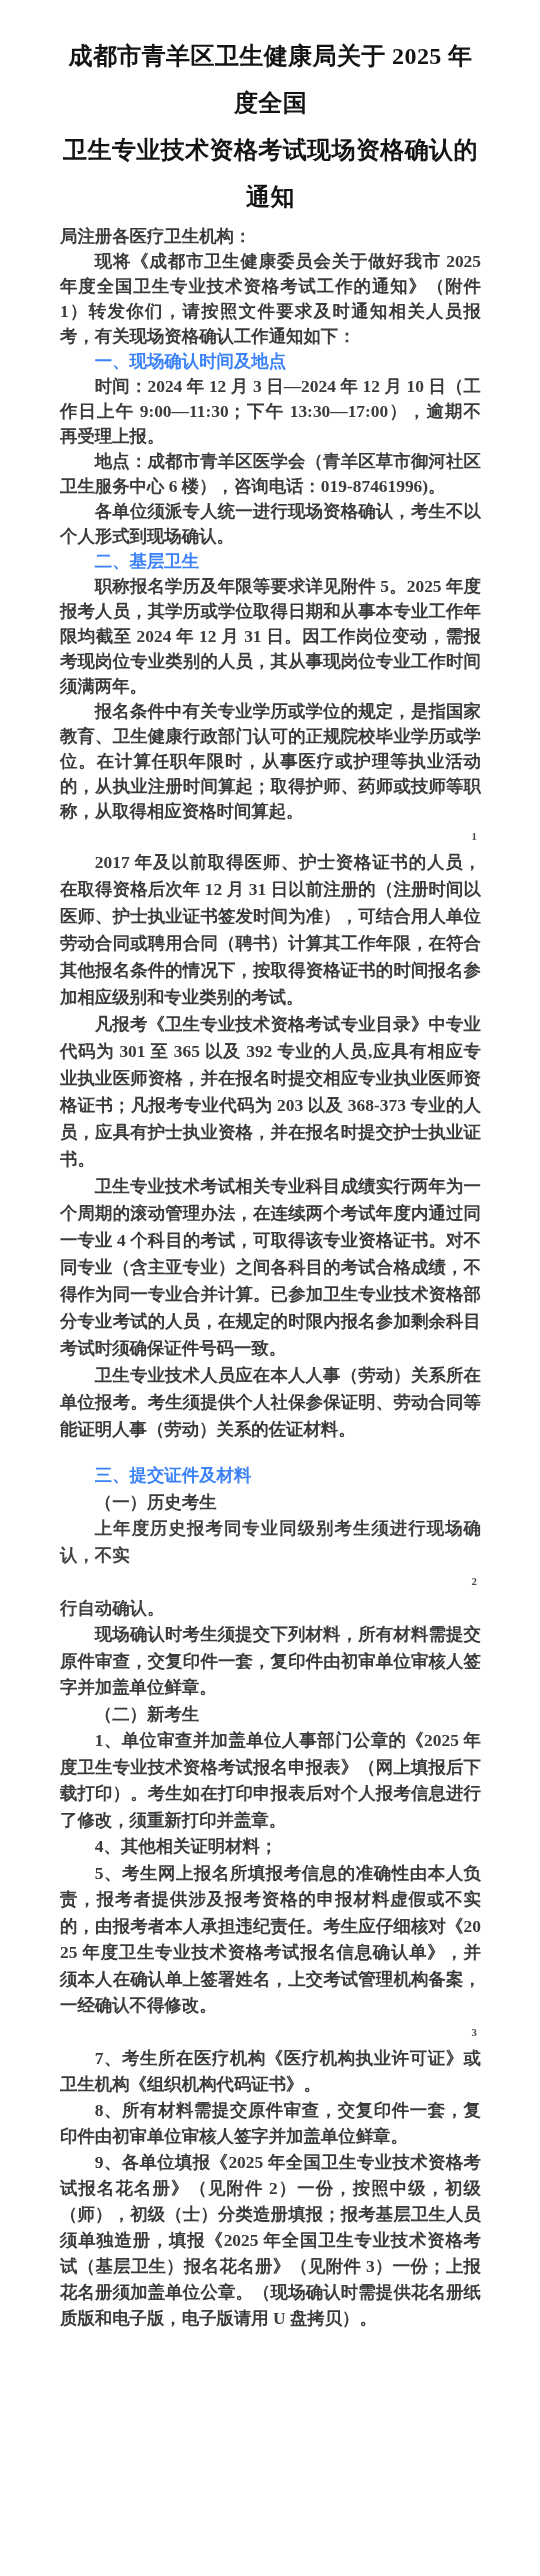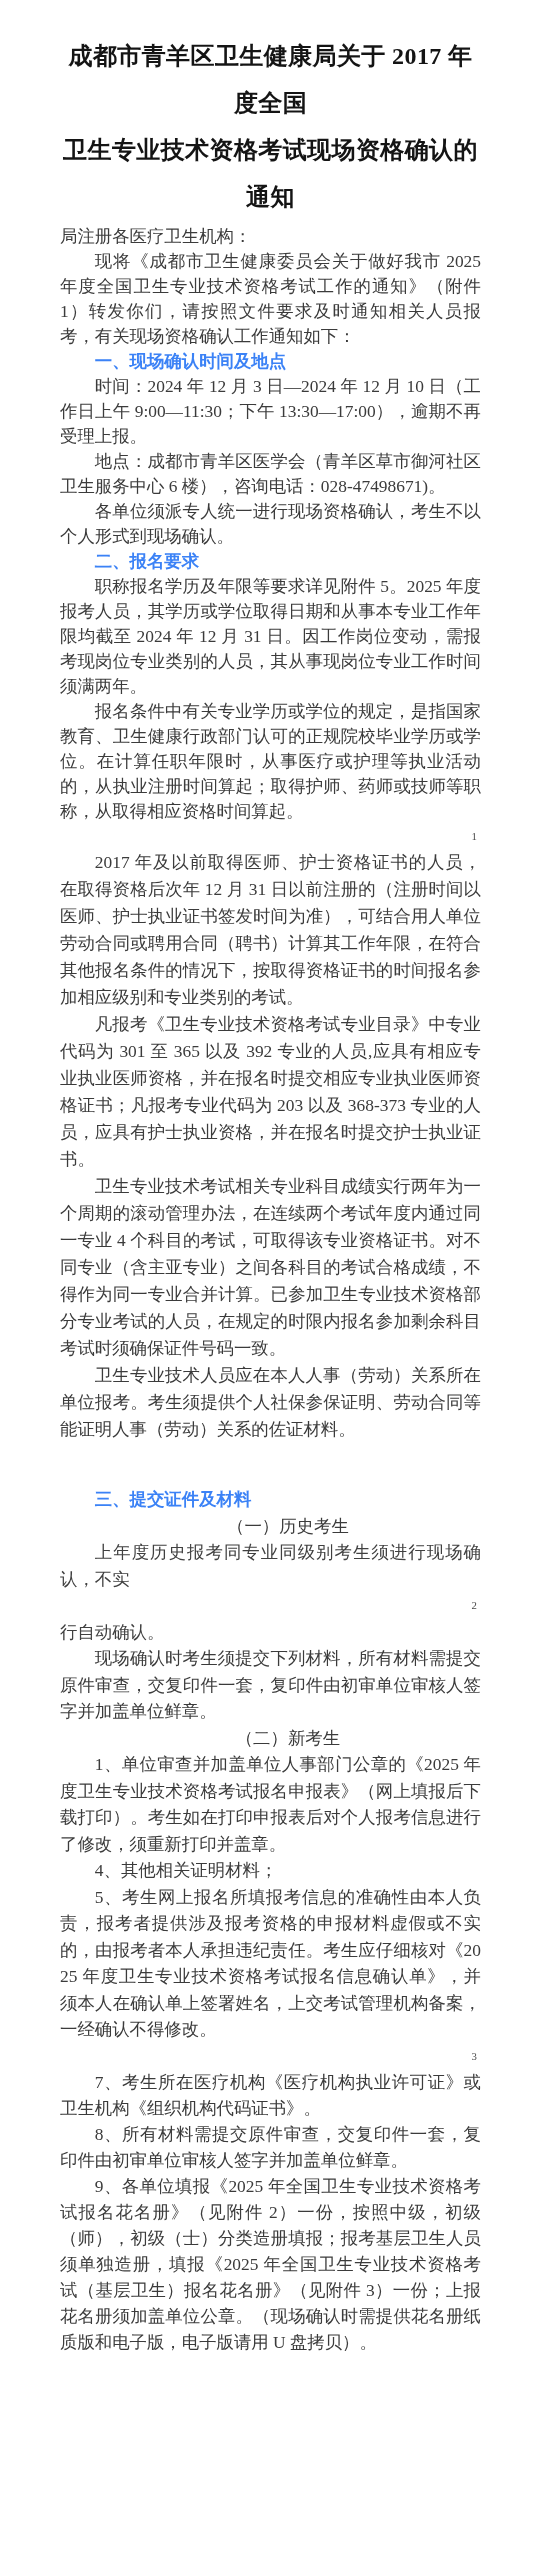--- a/index.html
+++ b/index.html
@@ -8,56 +8,56 @@
     font-family:"Liberation Serif","DejaVu Serif",serif;
   }
   .page{
     box-sizing:border-box;width:541px;height:2576px;
     padding:33px 60px 0 60px;color:#3b3b3b;font-size:17.4px;
   }
   .title{
     font-weight:700;color:#141414;font-size:24px;line-height:47px;
     text-align:center;letter-spacing:0.4px;margin-bottom:3.3px;
   }
-  .blk{word-break:break-all;}
+  .blk{word-break:break-all;font-weight:bold;}
   .para{text-align:justify;text-indent:2em;}
   .salu{text-indent:0;}
   .noindent{text-indent:0;}
   .pg1{line-height:25px;}
   .pg2{line-height:27px;}
   .pg3{line-height:26.5px;}
   .pg4{line-height:26px;}
   .heading{
     font-family:"Liberation Sans","DejaVu Sans",sans-serif;
     font-weight:700;color:#3b82f6;text-indent:2em;text-align:left;
   }
-  .gap-top{margin-top:43px;}
-  .sub{text-indent:2em;text-align:center;}
+  .gap-top{margin-top:19px;}
+  .sub{text-indent:2em;text-align:left;}
   .red{color:#404040;}
   .pagenum{
     text-align:right;padding-right:4.1px;font-size:10.8px;color:#4a4a4a;
     text-indent:0;
   }
 </style>
 </head>
 <body>
 
 <div class="page">
   <div class="title">
-    <div>成都市青羊区卫生健康局关于 2017 年度全国</div>
+    <div>成都市青羊区卫生健康局关于 2025 年度全国</div>
     <div>卫生专业技术资格考试现场资格确认的通知</div>
   </div>
   <div id="doc-body">
       <div class="blk salu pg1">局注册各医疗卫生机构：</div>
       <div class="blk para pg1">现将《成都市卫生健康委员会关于做好我市 2025 年度全国卫生专业技术资格考试工作的通知》（附件 1）转发你们，请按照文件要求及时通知相关人员报考，有关现场资格确认工作通知如下：</div>
       <div class="blk heading pg1">一、现场确认时间及地点</div>
       <div class="blk para pg1">时间：2024 年 12 月 3 日—2024 年 12 月 10 日（工作日上午 9:00—11:30；下午 13:30—17:00），逾期不再受理上报。</div>
-      <div class="blk para pg1">地点：成都市青羊区医学会（青羊区草市御河社区卫生服务中心 6 楼），咨询电话：028-47498671)。</div>
+      <div class="blk para pg1">地点：成都市青羊区医学会（青羊区草市御河社区卫生服务中心 6 楼），咨询电话：019-87461996)。</div>
       <div class="blk para pg1">各单位须派专人统一进行现场资格确认，考生不以个人形式到现场确认。</div>
-      <div class="blk heading pg1">二、报名要求</div>
+      <div class="blk heading pg1">二、基层卫生</div>
       <div class="blk para pg1">职称报名学历及年限等要求详见附件 5。2025 年度报考人员，其学历或学位取得日期和从事本专业工作年限均截至 2024 年 12 月 31 日。因工作岗位变动，需报考现岗位专业类别的人员，其从事现岗位专业工作时间须满两年。</div>
       <div class="blk para pg1">报名条件中有关专业学历或学位的规定，是指国家教育、卫生健康行政部门认可的正规院校毕业学历或学位。在计算任职年限时，从事医疗或护理等执业活动的，从执业注册时间算起；取得护师、药师或技师等职称，从取得相应资格时间算起。</div>
       <div class="blk pagenum pg1">1</div>
       <div class="blk para pg2">2017 年及以前取得医师、护士资格证书的人员，在取得资格后次年 12 月 31 日以前注册的（注册时间以医师、护士执业证书签发时间为准），可结合用人单位劳动合同或聘用合同（聘书）计算其工作年限，在符合其他报名条件的情况下，按取得资格证书的时间报名参加相应级别和专业类别的考试。</div>
       <div class="blk para pg2">凡报考《卫生专业技术资格考试专业目录》中专业代码为 301 至 365 以及 392 专业的人员,应具有相应专业执业医师资格，并在报名时提交相应专业执业医师资格证书；凡报考专业代码为 203 以及 368-373 专业的人员，应具有护士执业资格，并在报名时提交护士执业证书。</div>
       <div class="blk para pg2">卫生专业技术考试相关专业科目成绩实行两年为一个周期的滚动管理办法，在连续两个考试年度内通过同一专业 4 个科目的考试，可取得该专业资格证书。对不同专业（含主亚专业）之间各科目的考试合格成绩，不得作为同一专业合并计算。已参加卫生专业技术资格部分专业考试的人员，在规定的时限内报名参加剩余科目考试时须确保证件号码一致。</div>
       <div class="blk para pg2">卫生专业技术人员应在本人人事（劳动）关系所在单位报考。考生须提供个人社保参保证明、劳动合同等能证明人事（劳动）关系的佐证材料。</div>
       <div class="blk heading pg3 gap-top">三、提交证件及材料</div>
       <div class="blk sub pg3">（一）历史考生</div>
       <div class="blk para red pg3">上年度历史报考同专业同级别考生须进行现场确认，不实</div>

